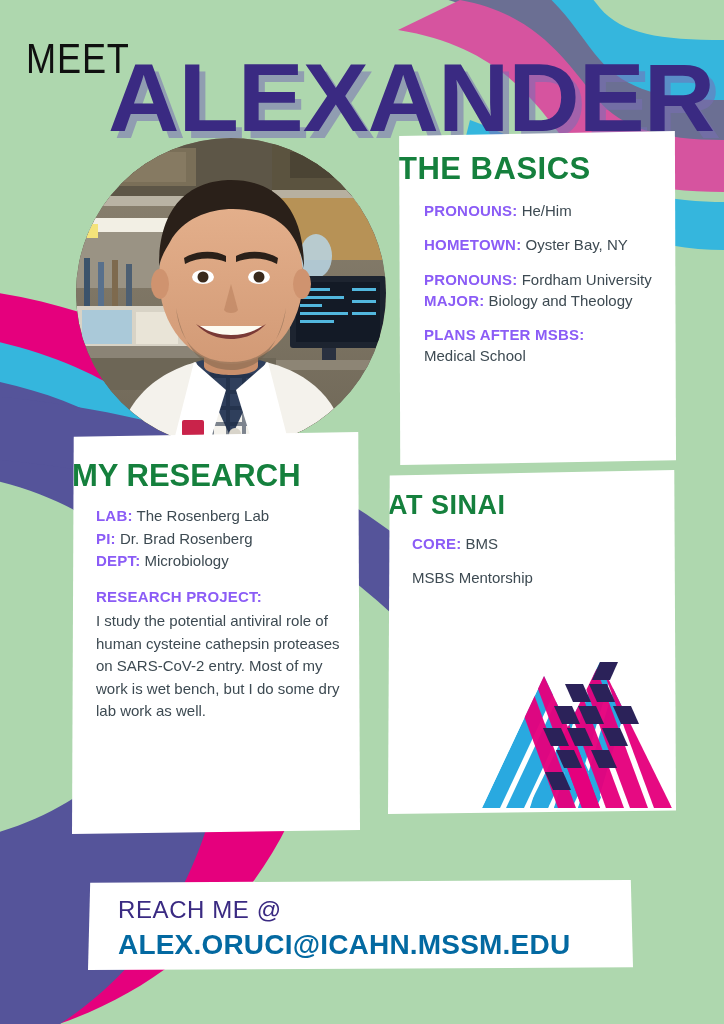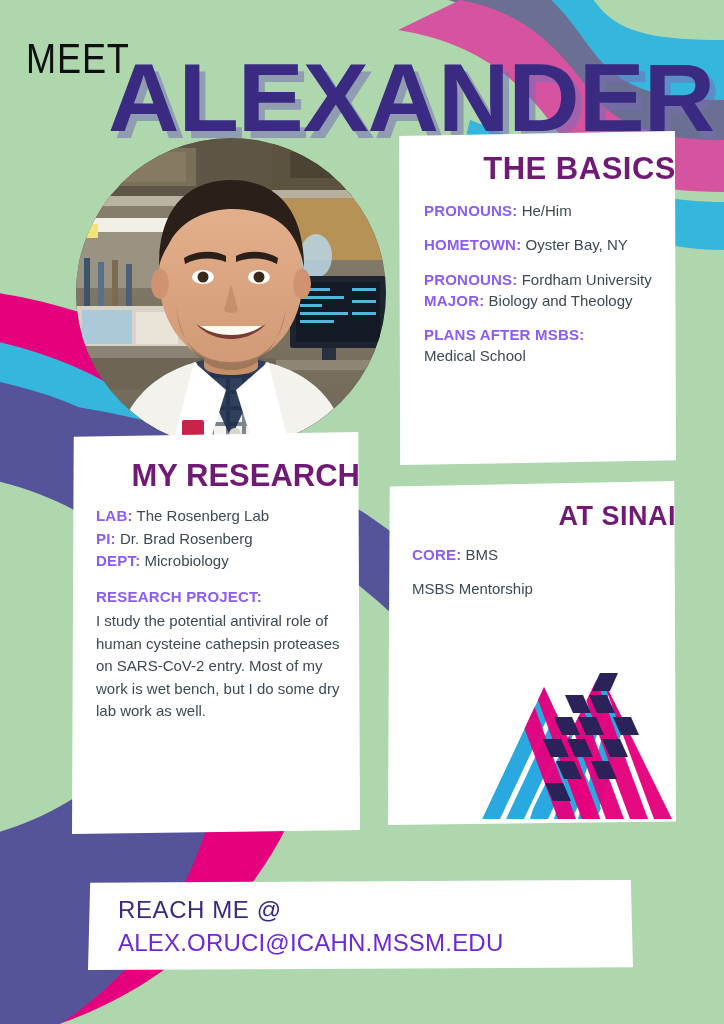--- a/index.html
+++ b/index.html
@@ -64,33 +64,33 @@
     left:398px; top:131px;
     width:278px; height:334px;
     clip-path:polygon(0.4% 1.5%, 99.6% 0%, 100% 98.6%, 0.8% 100%);
   }
   .card-research{
     left:72px; top:432px;
     width:288px; height:402px;
     clip-path:polygon(0.6% 1.2%, 99.4% 0%, 100% 99%, 0% 100%);
   }
   .card-sinai{
-    left:388px; top:481px;
+    left:388px; top:470px;
     width:288px; height:344px;
     clip-path:polygon(0.6% 1.6%, 99.4% 0%, 100% 99%, 0% 100%);
   }
   .card-reach{
     left:88px; top:880px;
     width:545px; height:90px;
     clip-path:polygon(0.4% 3%, 99.6% 0%, 100% 97%, 0% 100%);
   }
 
   .card-title{
-    text-align:right;
-    color:#701a75;
+    text-align:left;
+    color:#15803d;
     font-weight:700;
     letter-spacing:0.5px;
     line-height:1;
     font-family:"Liberation Sans Narrow","Liberation Sans",sans-serif;
   }
   .card-basics .card-title{font-size:31px;padding-top:22px;}
   .card-research .card-title{font-size:31px;padding-top:28px;letter-spacing:0px;}
   .card-sinai .card-title{font-size:27px;padding-top:22px;}
 
   .body-text{
@@ -111,25 +111,25 @@
   
   .reach-title{
     color:#3a2a82;
     font-weight:400;
     font-size:24px;
     letter-spacing:.6px;
     padding:16px 0 0 30px;
     font-family:"Liberation Sans Narrow","Liberation Sans",sans-serif;
   }
   .reach-email{
-    color:#6d28d9;
-    font-size:24px;
+    color:#0369a1;
+    font-size:28px;
     letter-spacing:.2px;
     padding:5px 0 0 30px;
-    font-weight:400;
+    font-weight:700;
     font-family:"Liberation Sans Narrow","Liberation Sans",sans-serif;
   }
 
   
   .sinai-logo{
     position:absolute;
     right:4px; bottom:6px;
     width:190px; height:150px;
   }
   .sinai-logo svg{display:block;}

